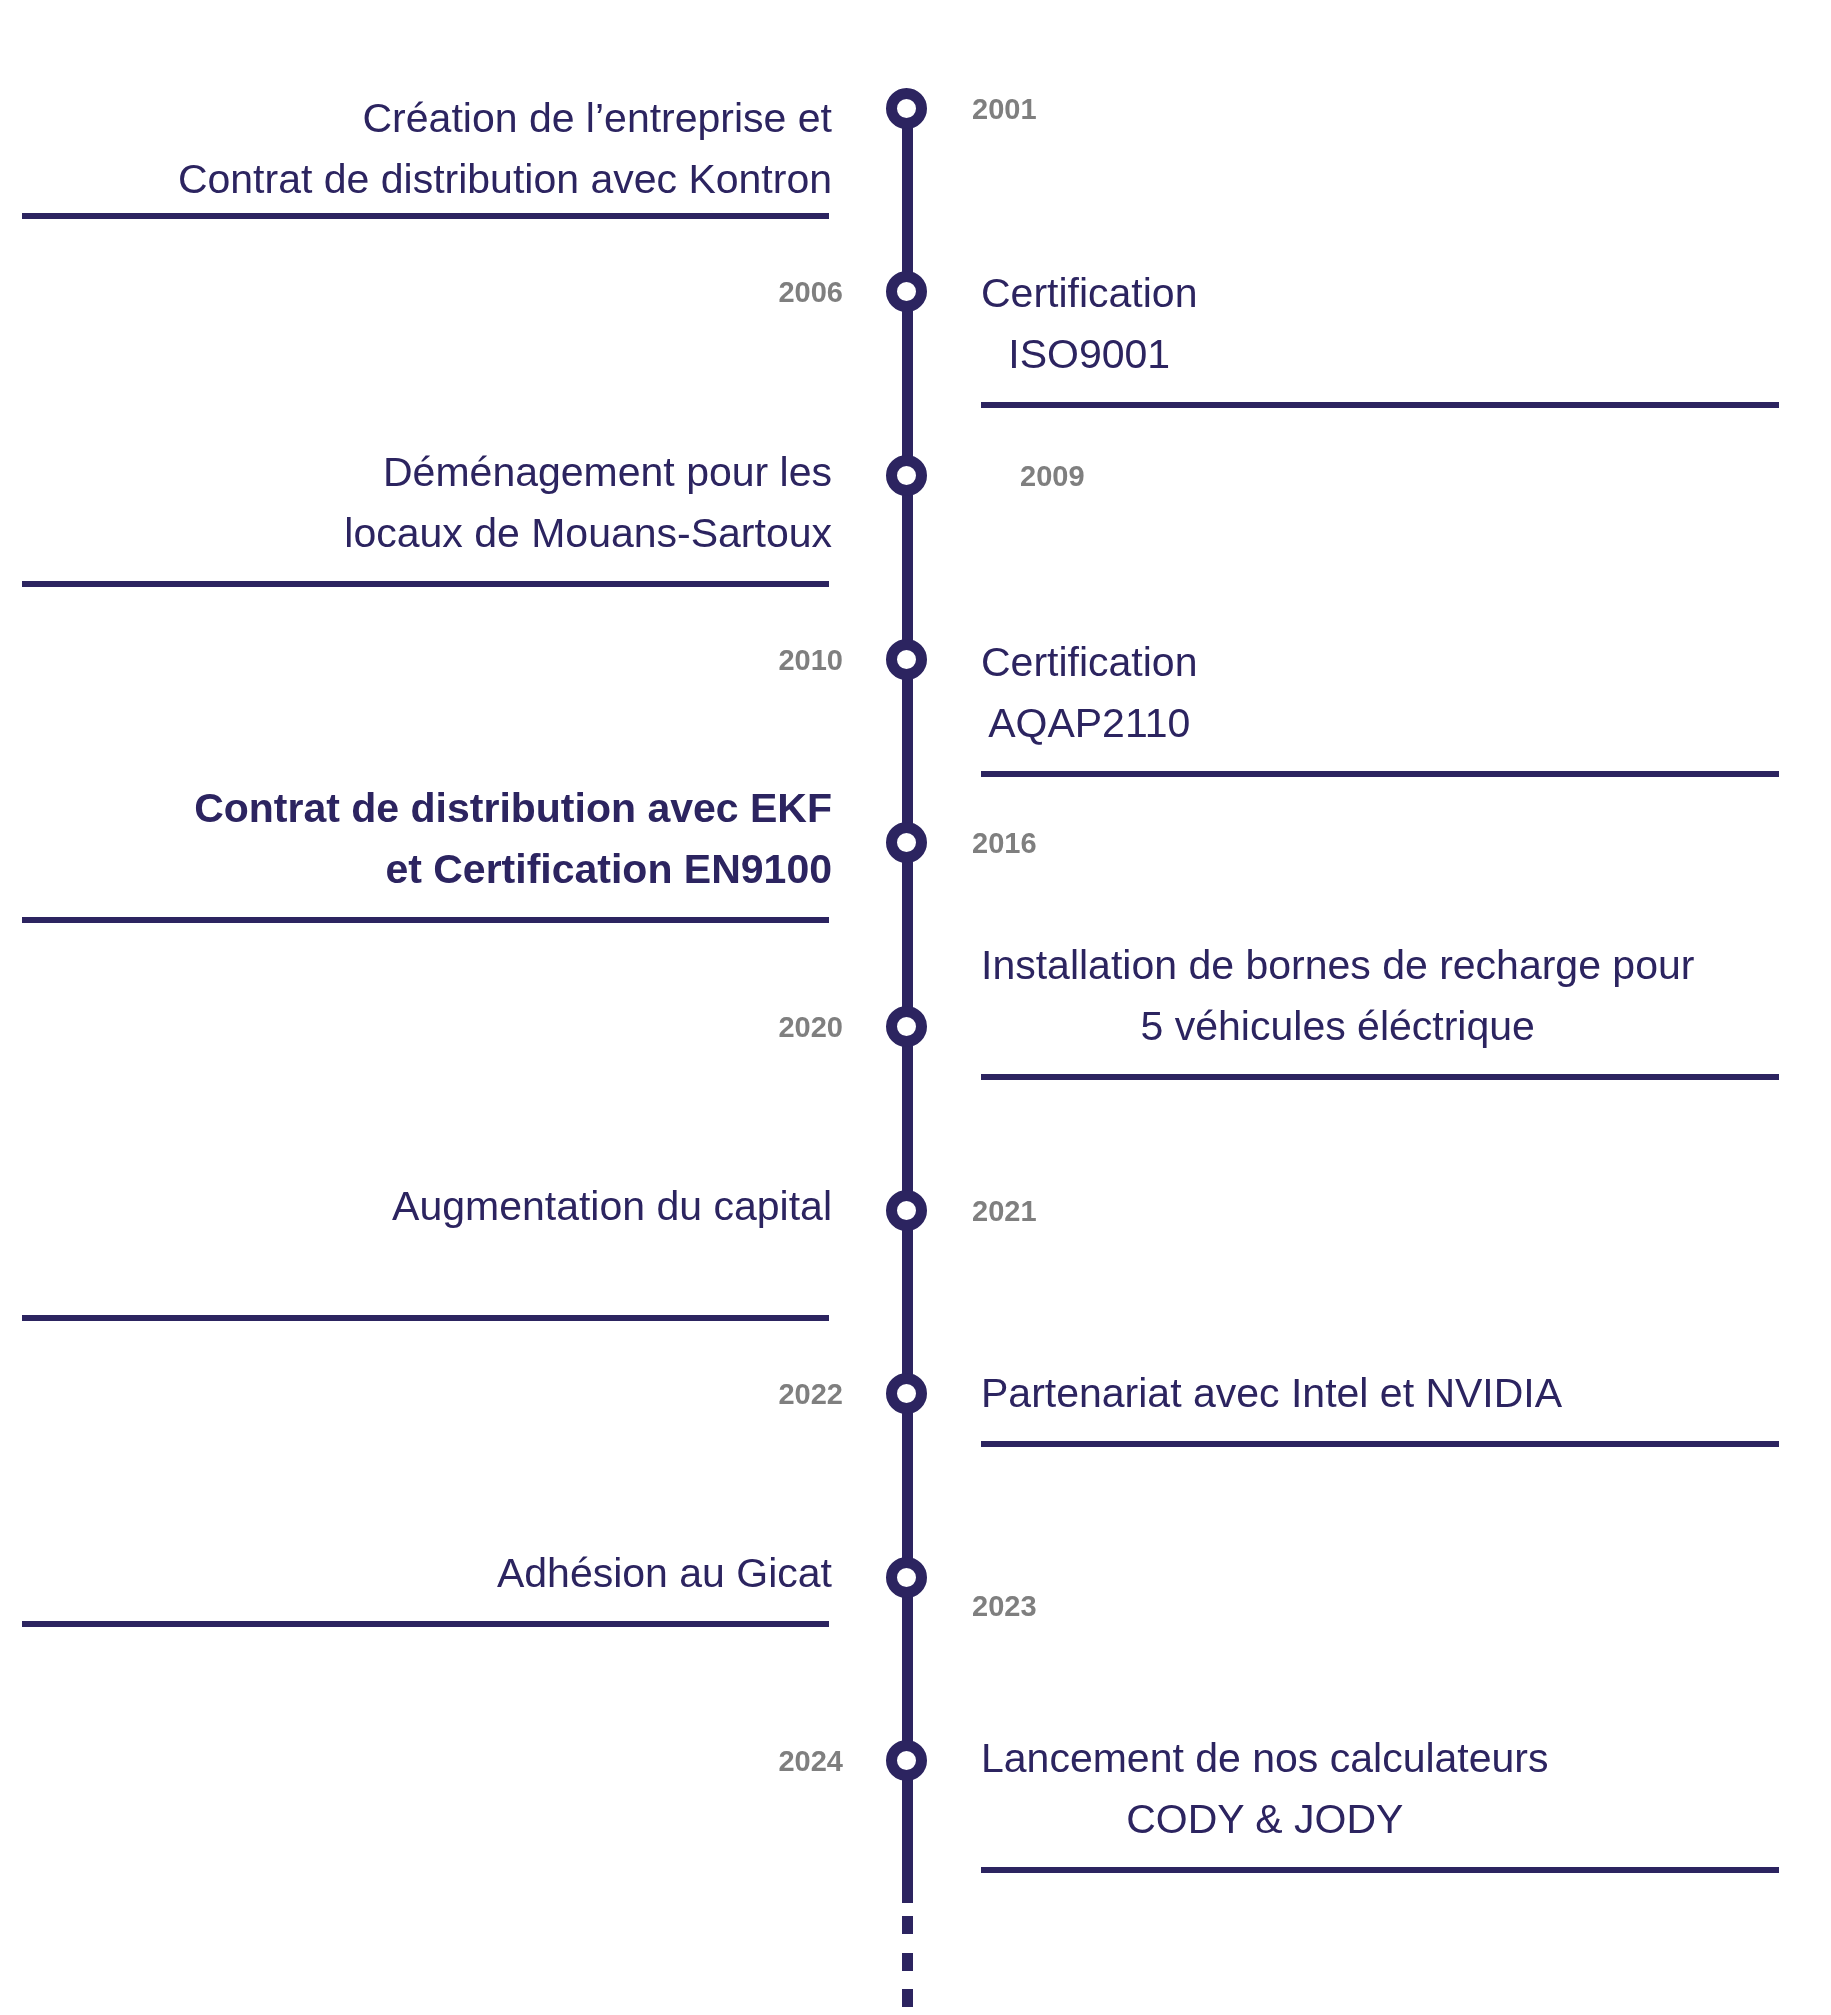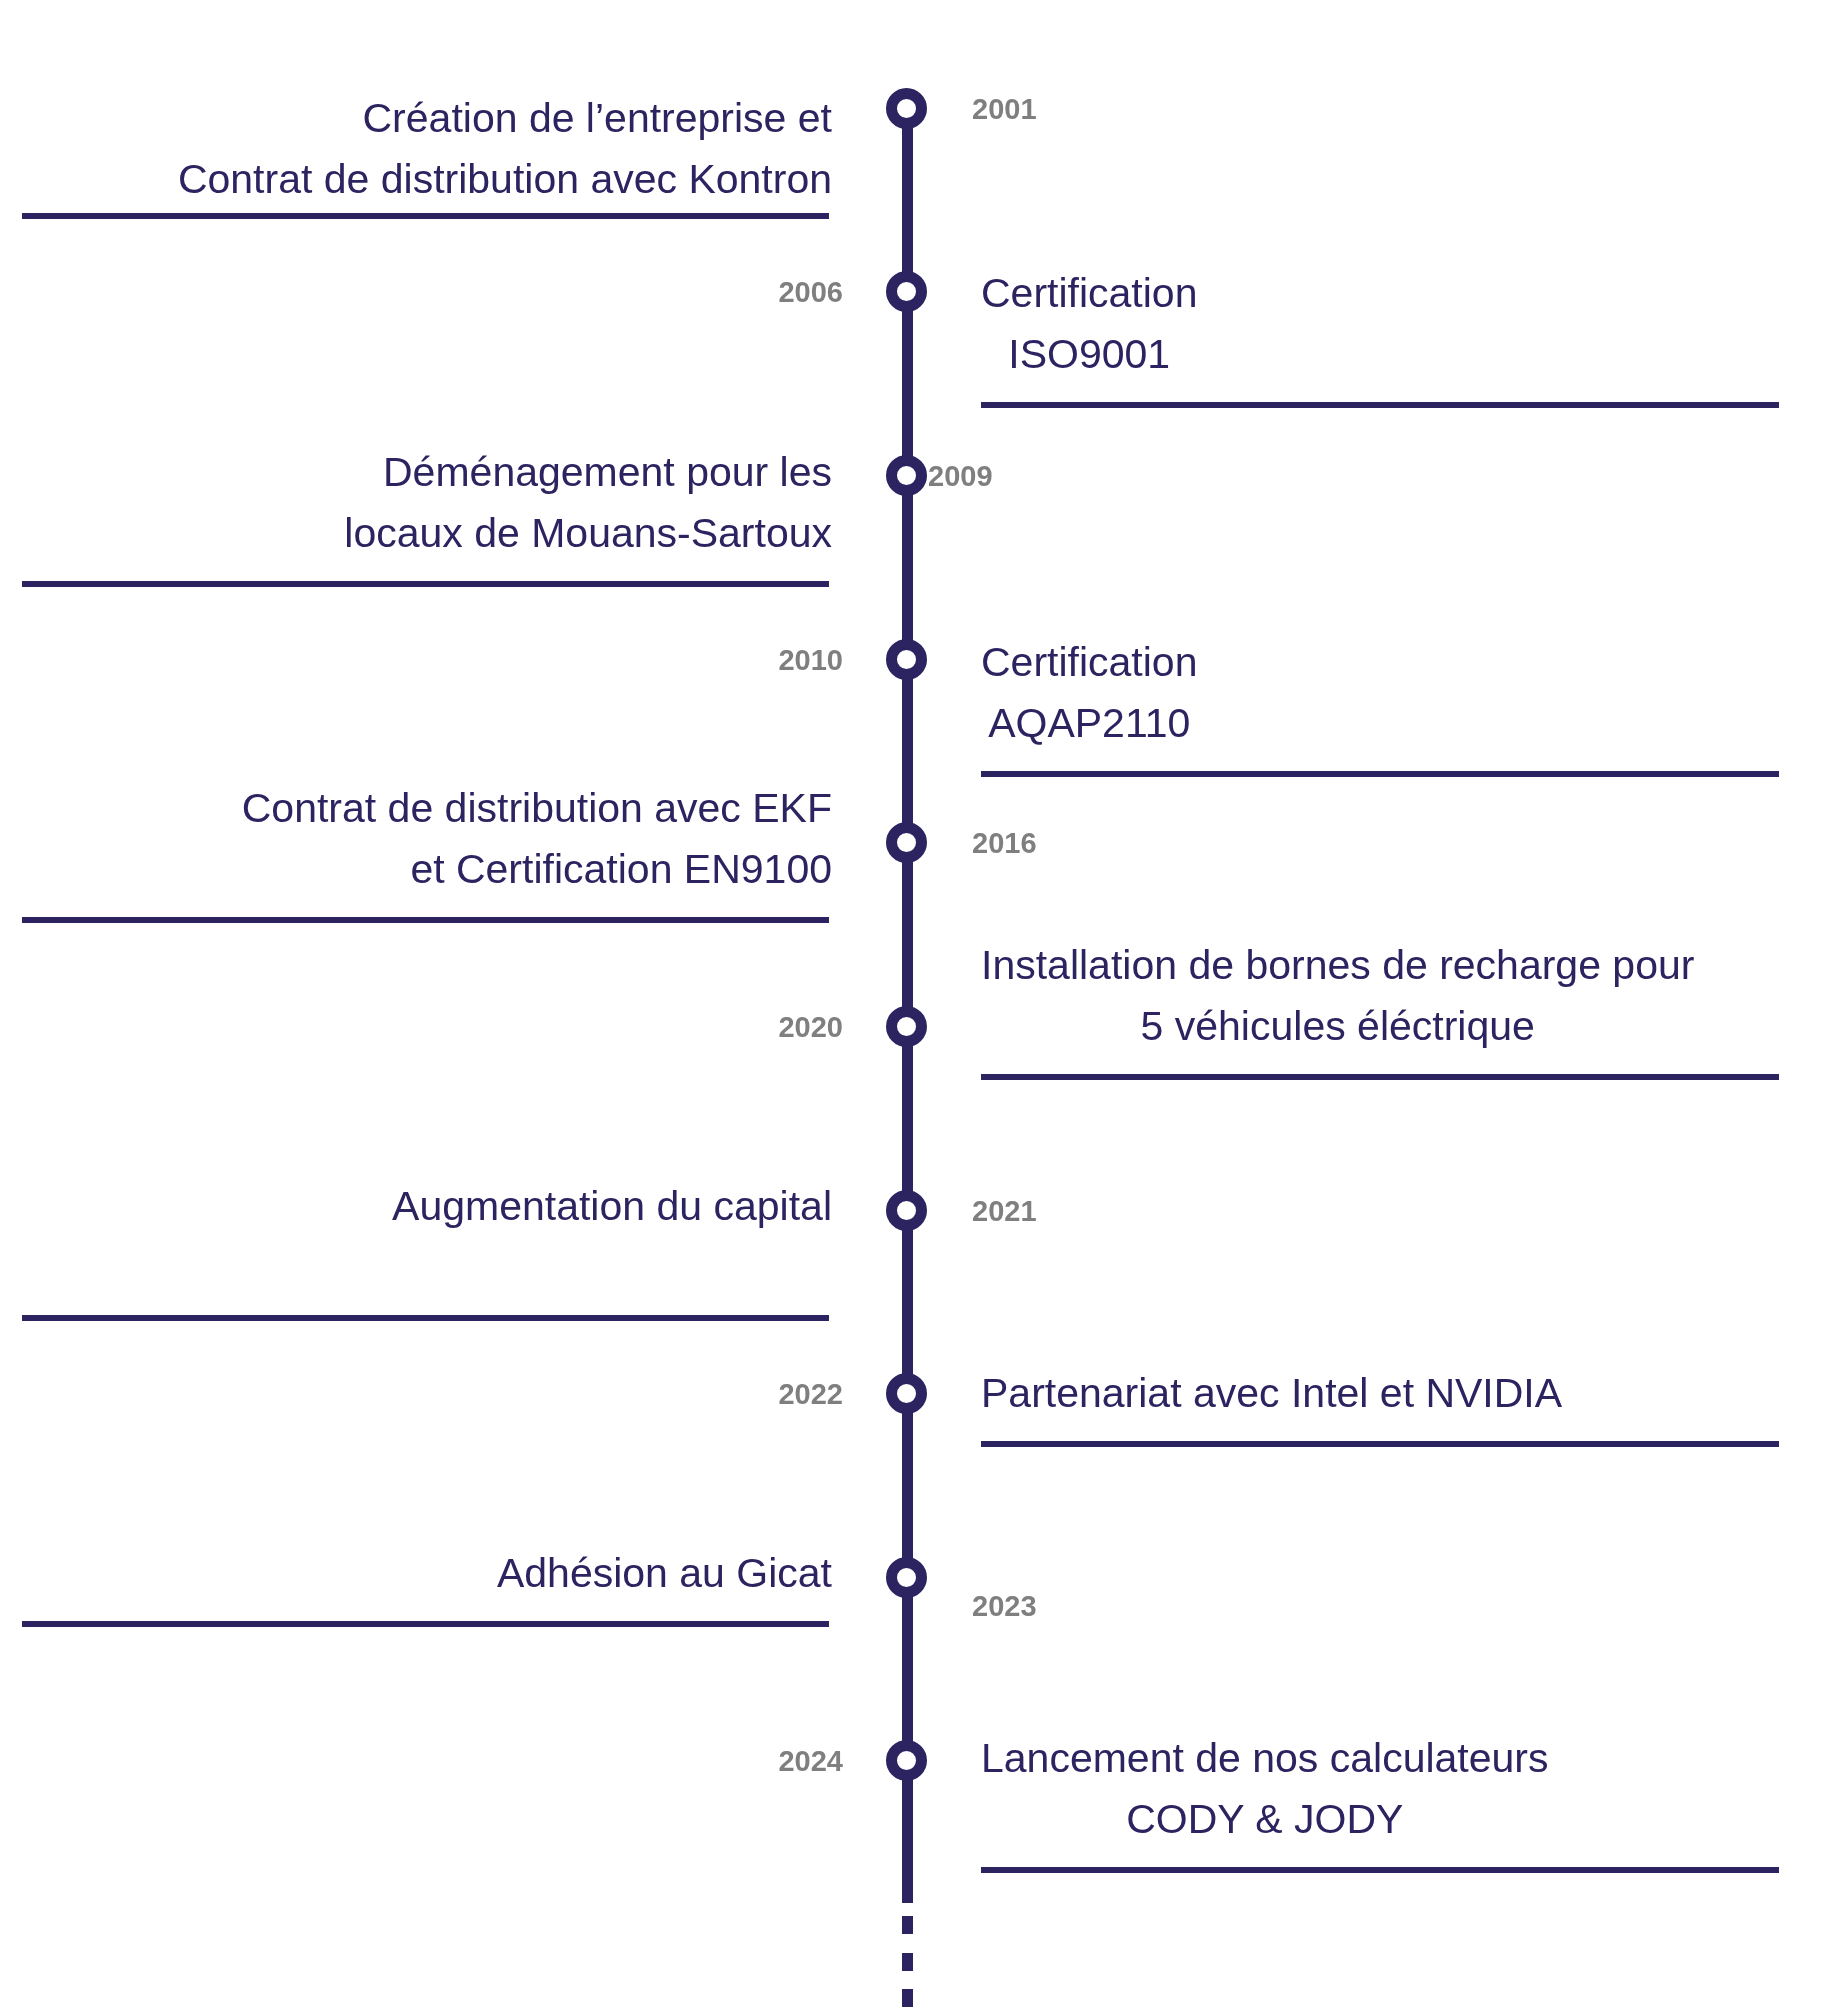--- a/index.html
+++ b/index.html
@@ -87,42 +87,42 @@
     <div class="year" style="top: 265px; right: 989px; text-align: right;">2006</div>
     <div class="event-text right" style="top: 263px; left: 981px;">
           <span class="line">Certification</span>
           <span class="line">ISO9001</span>
         </div>
     <div class="underline" style="top: 402px; left: 981px; width: 798px;"></div>
   </div>
 
   <div class="event">
     <div class="node" style="left: 886px; top: 455px;"></div>
-    <div class="year" style="top: 449px; left: 928px;">2009</div>
+    <div class="year" style="top: 449px; left: 1020px;">2009</div>
     <div class="event-text left" style="top: 442px; right: 1000px;">
           <span class="line">Déménagement pour les</span>
           <span class="line">locaux de Mouans-Sartoux</span>
         </div>
     <div class="underline" style="top: 581px; left: 22.4px; width: 807px;"></div>
   </div>
 
   <div class="event">
     <div class="node" style="left: 886px; top: 639px;"></div>
     <div class="year" style="top: 633px; right: 989px; text-align: right;">2010</div>
     <div class="event-text right" style="top: 632px; left: 981px;">
           <span class="line">Certification</span>
           <span class="line">AQAP2110</span>
         </div>
     <div class="underline" style="top: 771px; left: 981px; width: 798px;"></div>
   </div>
 
   <div class="event">
     <div class="node" style="left: 886px; top: 822px;"></div>
     <div class="year" style="top: 816px; left: 972px;">2016</div>
-    <div class="event-text left" style="top: 778px; right: 1000px;">
+    <div class="event-text left" style="top: 778px; right: 1000px; font-weight: bold;">
           <span class="line">Contrat de distribution avec EKF</span>
           <span class="line">et Certification EN9100</span>
         </div>
     <div class="underline" style="top: 917px; left: 22.4px; width: 807px;"></div>
   </div>
 
   <div class="event">
     <div class="node" style="left: 886px; top: 1006px;"></div>
     <div class="year" style="top: 1000px; right: 989px; text-align: right;">2020</div>
     <div class="event-text right" style="top: 935px; left: 981px;">

